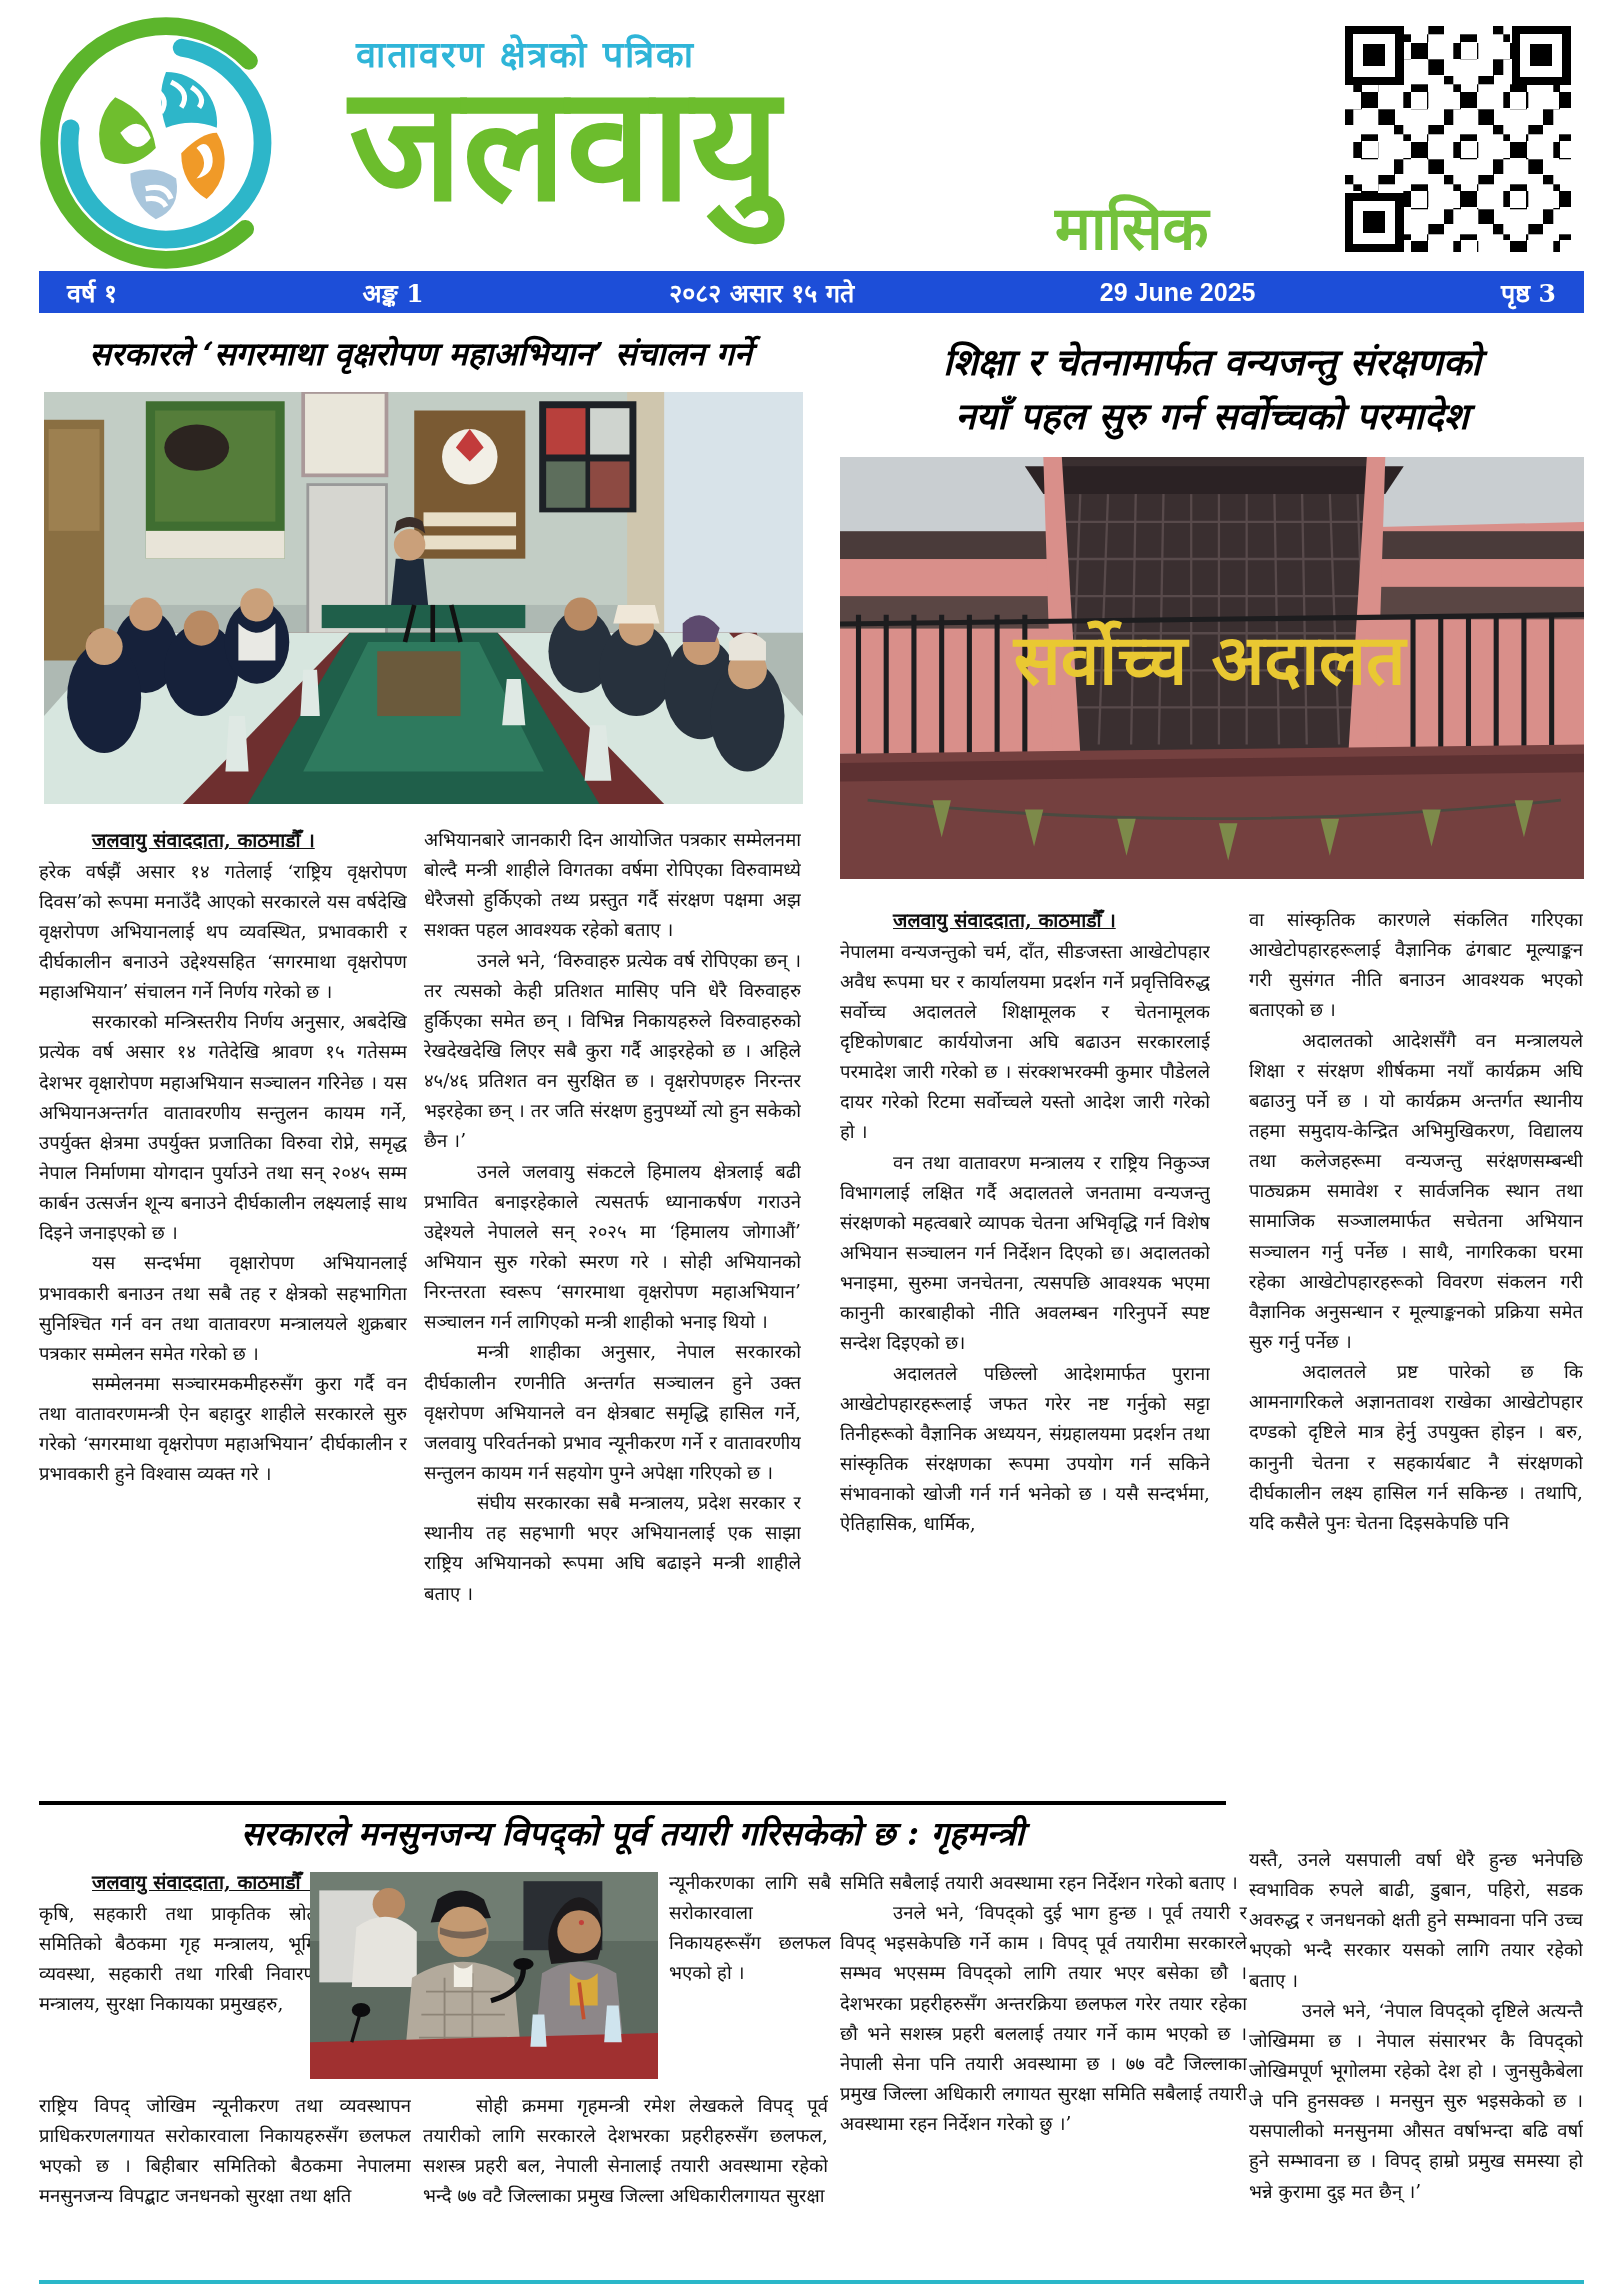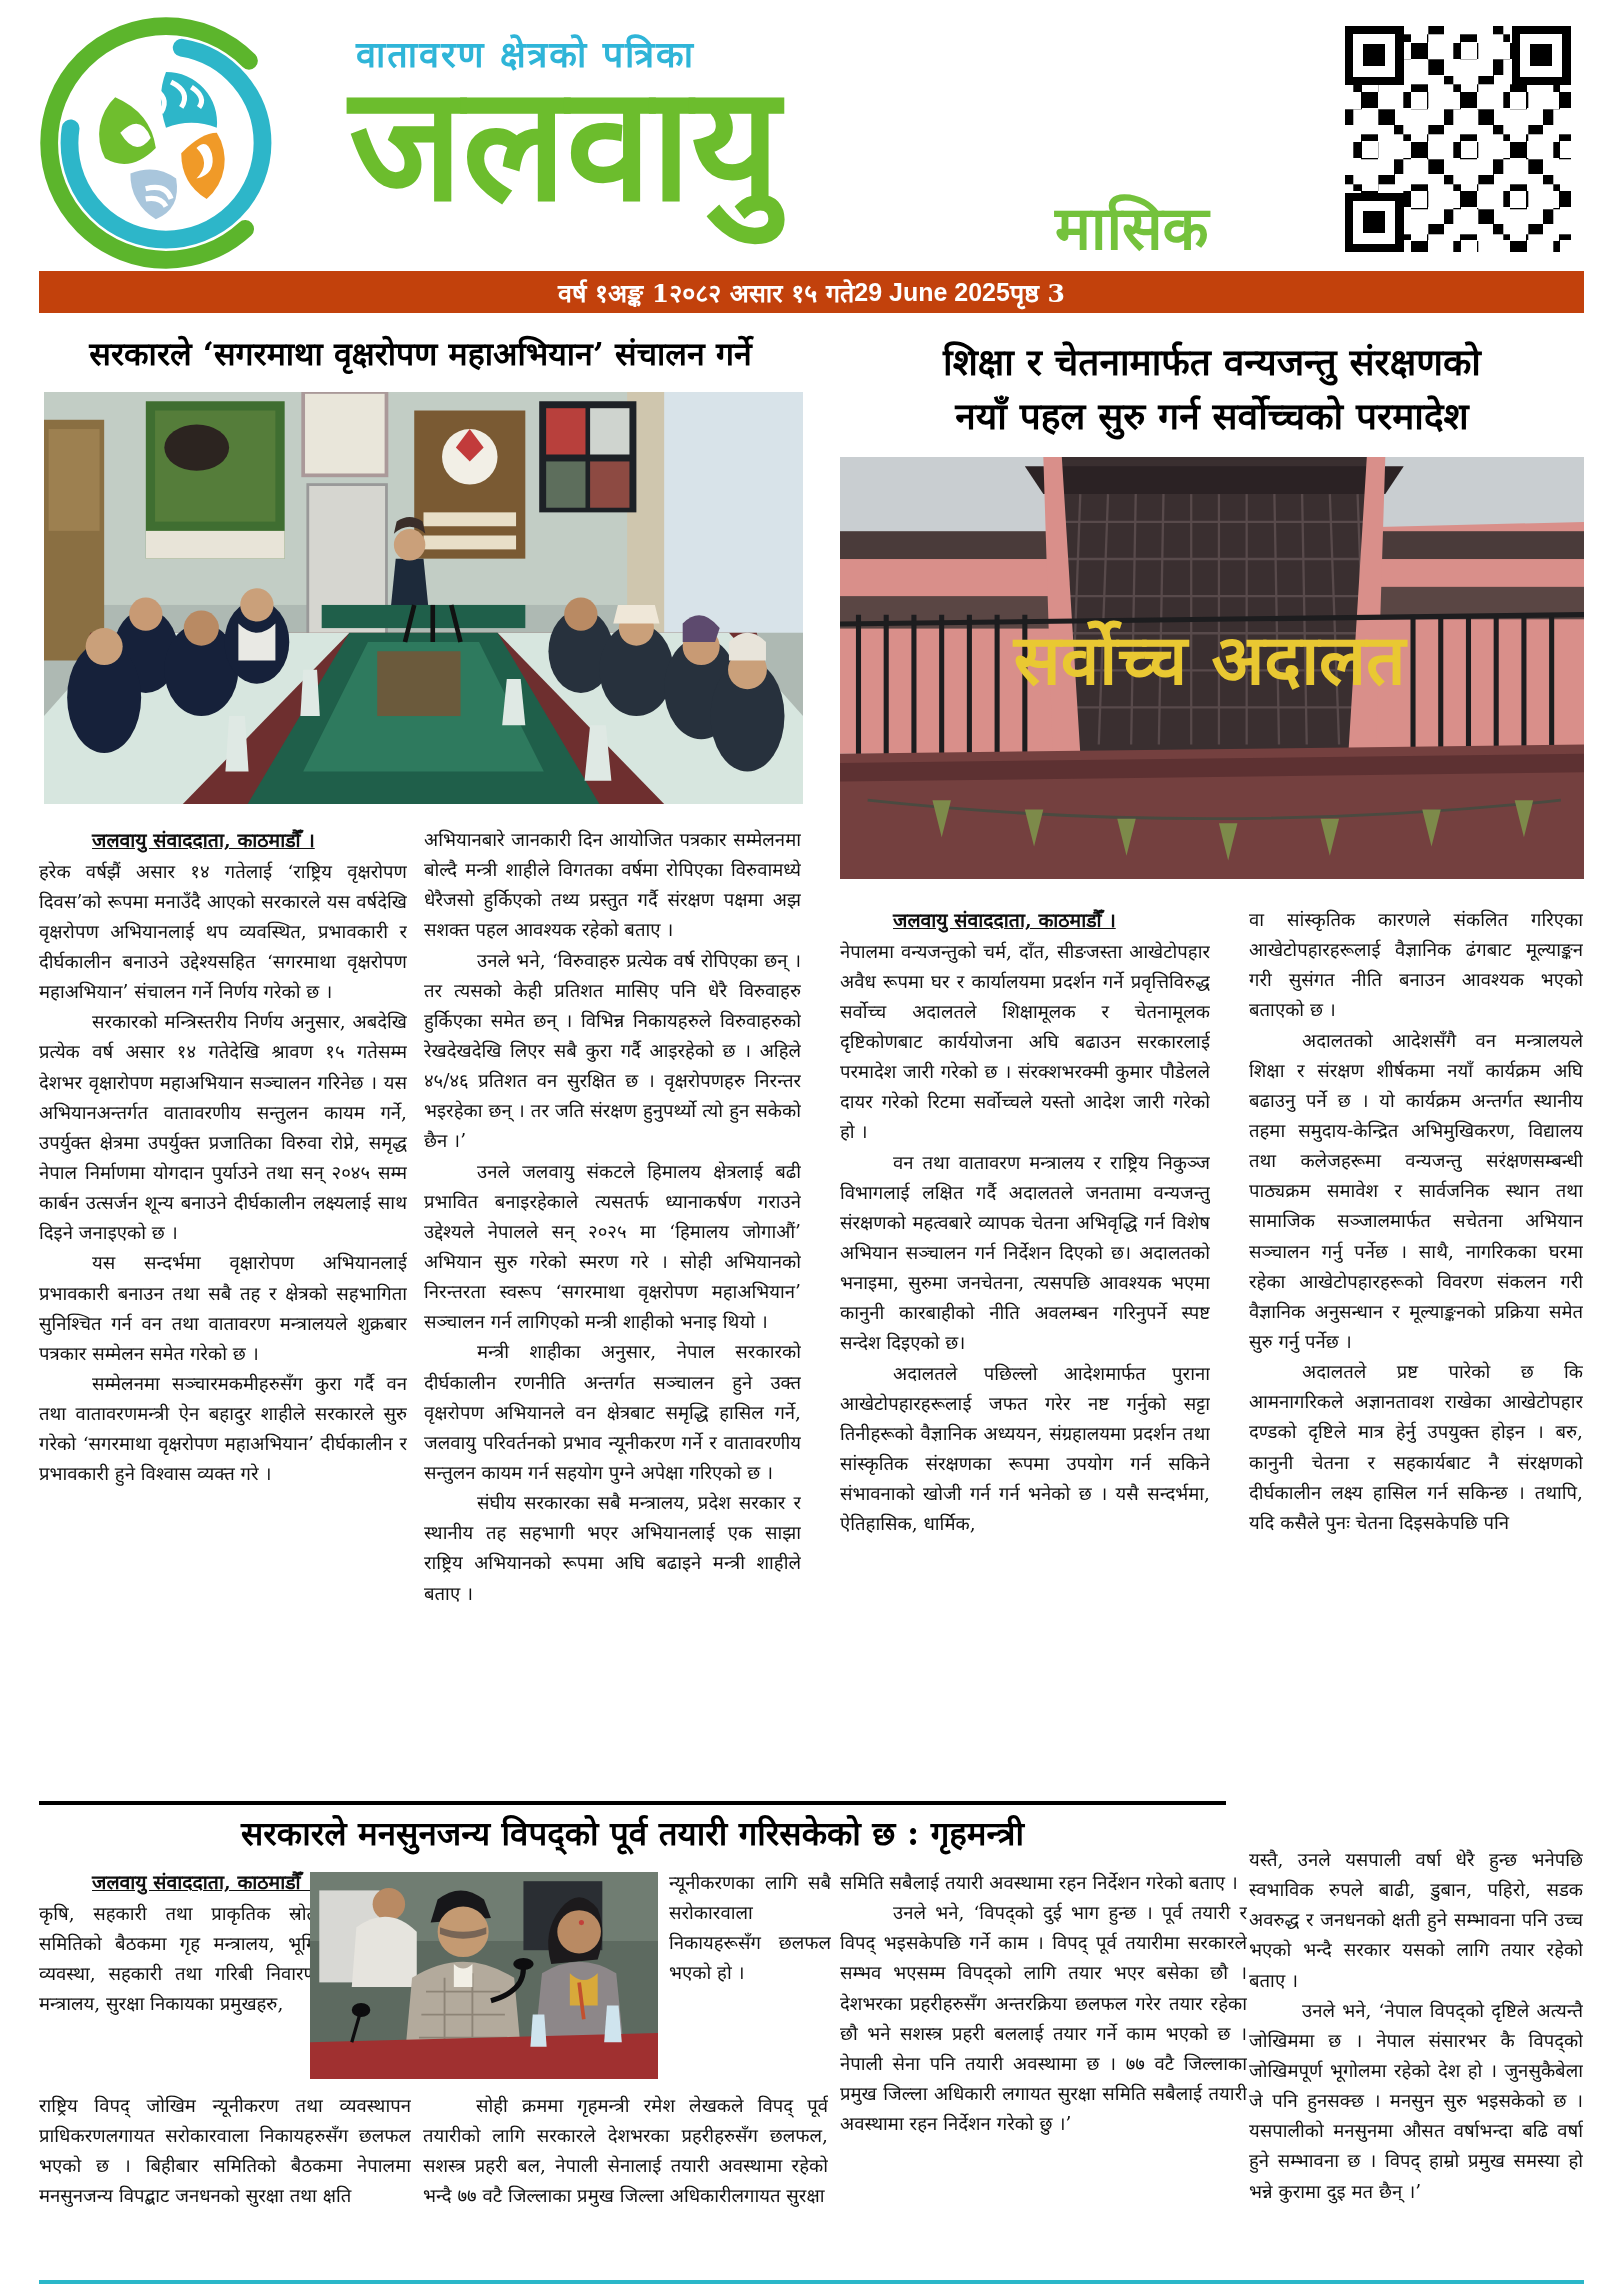--- a/index.html
+++ b/index.html
@@ -16,28 +16,28 @@
   #masthead-title{
     left:349px; top:60px; width:703px; font-size:153px; font-weight:bold;
     color:#6cbd2d; line-height:1.05; transform:scaleY(1.04); transform-origin:top left;
     white-space:nowrap;
   }
   #masthead-sub{
     left:1055px; top:185px; font-size:60px; font-weight:bold; color:#74c23c;
   }
   
   #infobar{
-    left:39px; top:271px; width:1545px; height:42px; background:#c2410c;
-    display:flex; align-items:center; justify-content:center;
+    left:39px; top:271px; width:1545px; height:42px; background:#1d4ed8;
+    display:flex; align-items:center; justify-content:space-between;
     color:#ffffff; font-size:25px; font-weight:bold; padding:0 28px; box-sizing:border-box;
   }
   #infobar .date-en{font-family:"Liberation Sans","DejaVu Sans",sans-serif;}
   
   .headline{
-    font-weight:bold; color:#000; text-align:center; line-height:1.28;
+    font-weight:bold; color:#000; text-align:center; line-height:1.28;font-style:italic;
   }
   #headline-left{left:39px; top:334px; width:763px; font-size:32px;}
   #headline-right{left:840px; top:336px; width:744px; font-size:37px; line-height:1.45;}
   #headline-bottom{left:39px; top:1813px; width:1187px; font-size:33px;}
   #rule-bottom-top{left:39px; top:1801px; width:1187px; height:3.7px; background:#000;}
   #rule-page-bottom{left:39px; top:2280px; width:1545px; height:4.2px; background:#2ab7c9;}
   
   .col{
     text-align:justify; font-size:18.5px; line-height:1.63; overflow:hidden;
   }

